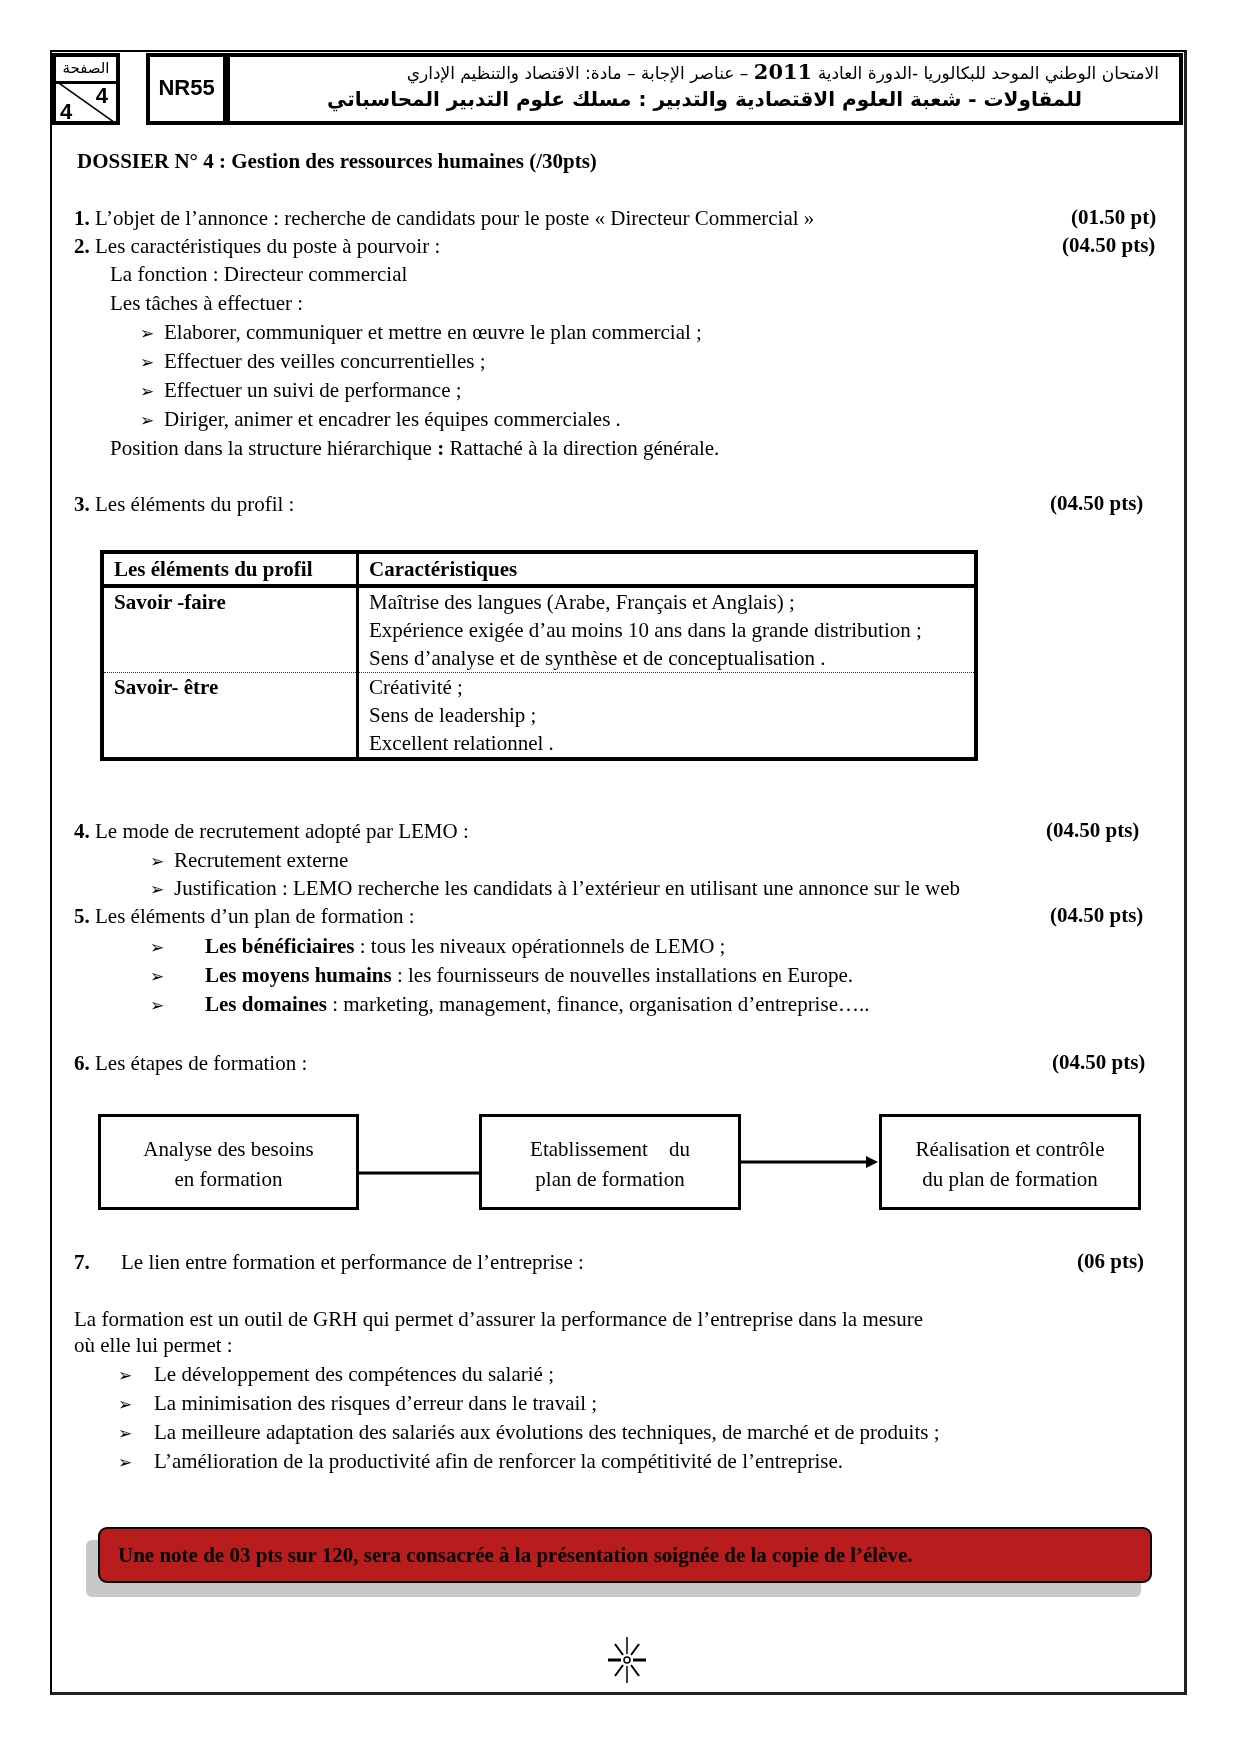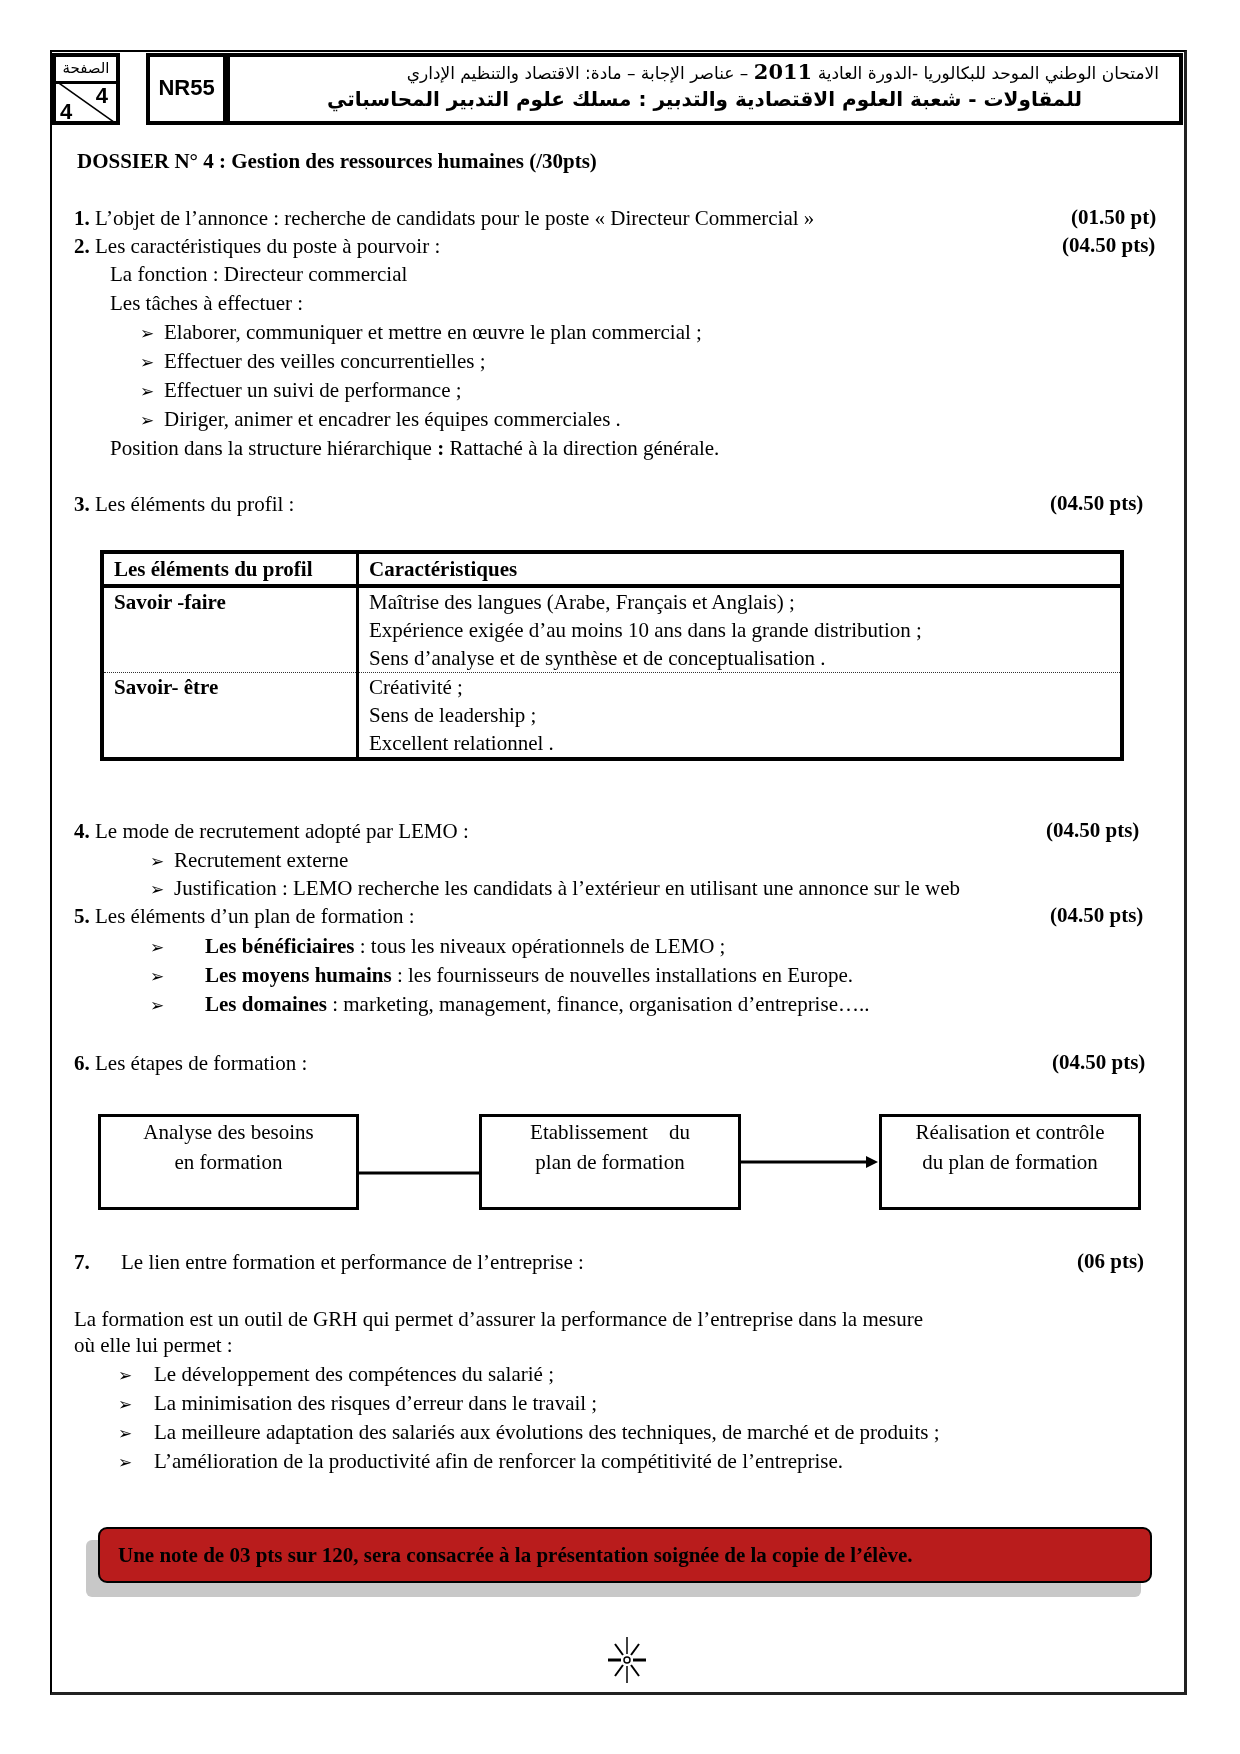--- a/index.html
+++ b/index.html
@@ -22,30 +22,30 @@
                  font-family:"DejaVu Sans", sans-serif; text-align: center; padding-top: 3px; }
     .title-box .l1 { font-size: 17px; line-height: 24px; padding-right: 20px; text-align: right; }
     .title-box .l1 b.year { font-family:"DejaVu Serif", serif; font-size: 21px; letter-spacing: 1px; }
     .title-box .l2 { font-size: 20px; font-weight: bold; line-height: 28px; }
     
     .t { position:absolute; font-size: 21px; line-height: 26px; white-space: nowrap; }
     .b { font-weight: bold; }
     .pts { position:absolute; font-size: 21px; font-weight: bold; white-space: nowrap; }
     .arrow-bullet { display:inline-block; width: 24px; font-family:"DejaVu Sans", sans-serif; font-size: 17px; }
     
-    .profile-table { position:absolute; left: 100px; top: 550px; width: 1024px; border-collapse: collapse;
+    .profile-table { position:absolute; left: 100px; top: 550px; width: 878px; border-collapse: collapse;
                      border: 4px solid #000; font-size: 21px; }
     .profile-table th { text-align:left; font-weight:bold; padding: 2px 10px; border-bottom: 4px solid #000; height: 26px; }
     .profile-table td { vertical-align: top; padding: 0 10px; line-height: 28px; border-top: 1px dotted #333; }
     .profile-table .c1 { width: 232px; border-right: 3px solid #000; font-weight:bold; }
     .profile-table th.c1 { border-right: 3px solid #000; }
     .profile-table .line { display:block; }
     
     .flow-box { position:absolute; top: 1114px; height: 96px; border: 3px solid #000; box-sizing: border-box; background:#fff;
-                text-align:center; font-size: 21px; line-height: 30px; padding-top: 0; }
+                text-align:center; font-size: 21px; line-height: 30px; padding-top: 17px; }
     
     .note-shadow { position:absolute; left: 86px; top: 1540px; width: 1055px; height: 57px; background: #c8c8c8; border-radius: 6px; }
     .note-box { position:absolute; left: 98px; top: 1527px; width: 1054px; height: 56px; border: 2px solid #000; border-radius: 9px;
                 background:#b91c1c; box-sizing: border-box; font-weight:bold; font-size: 21px; line-height: 52px; padding-left: 18px; }
   </style>
 </head>
 <body>
 
 <div class="page-frame"></div>
 

